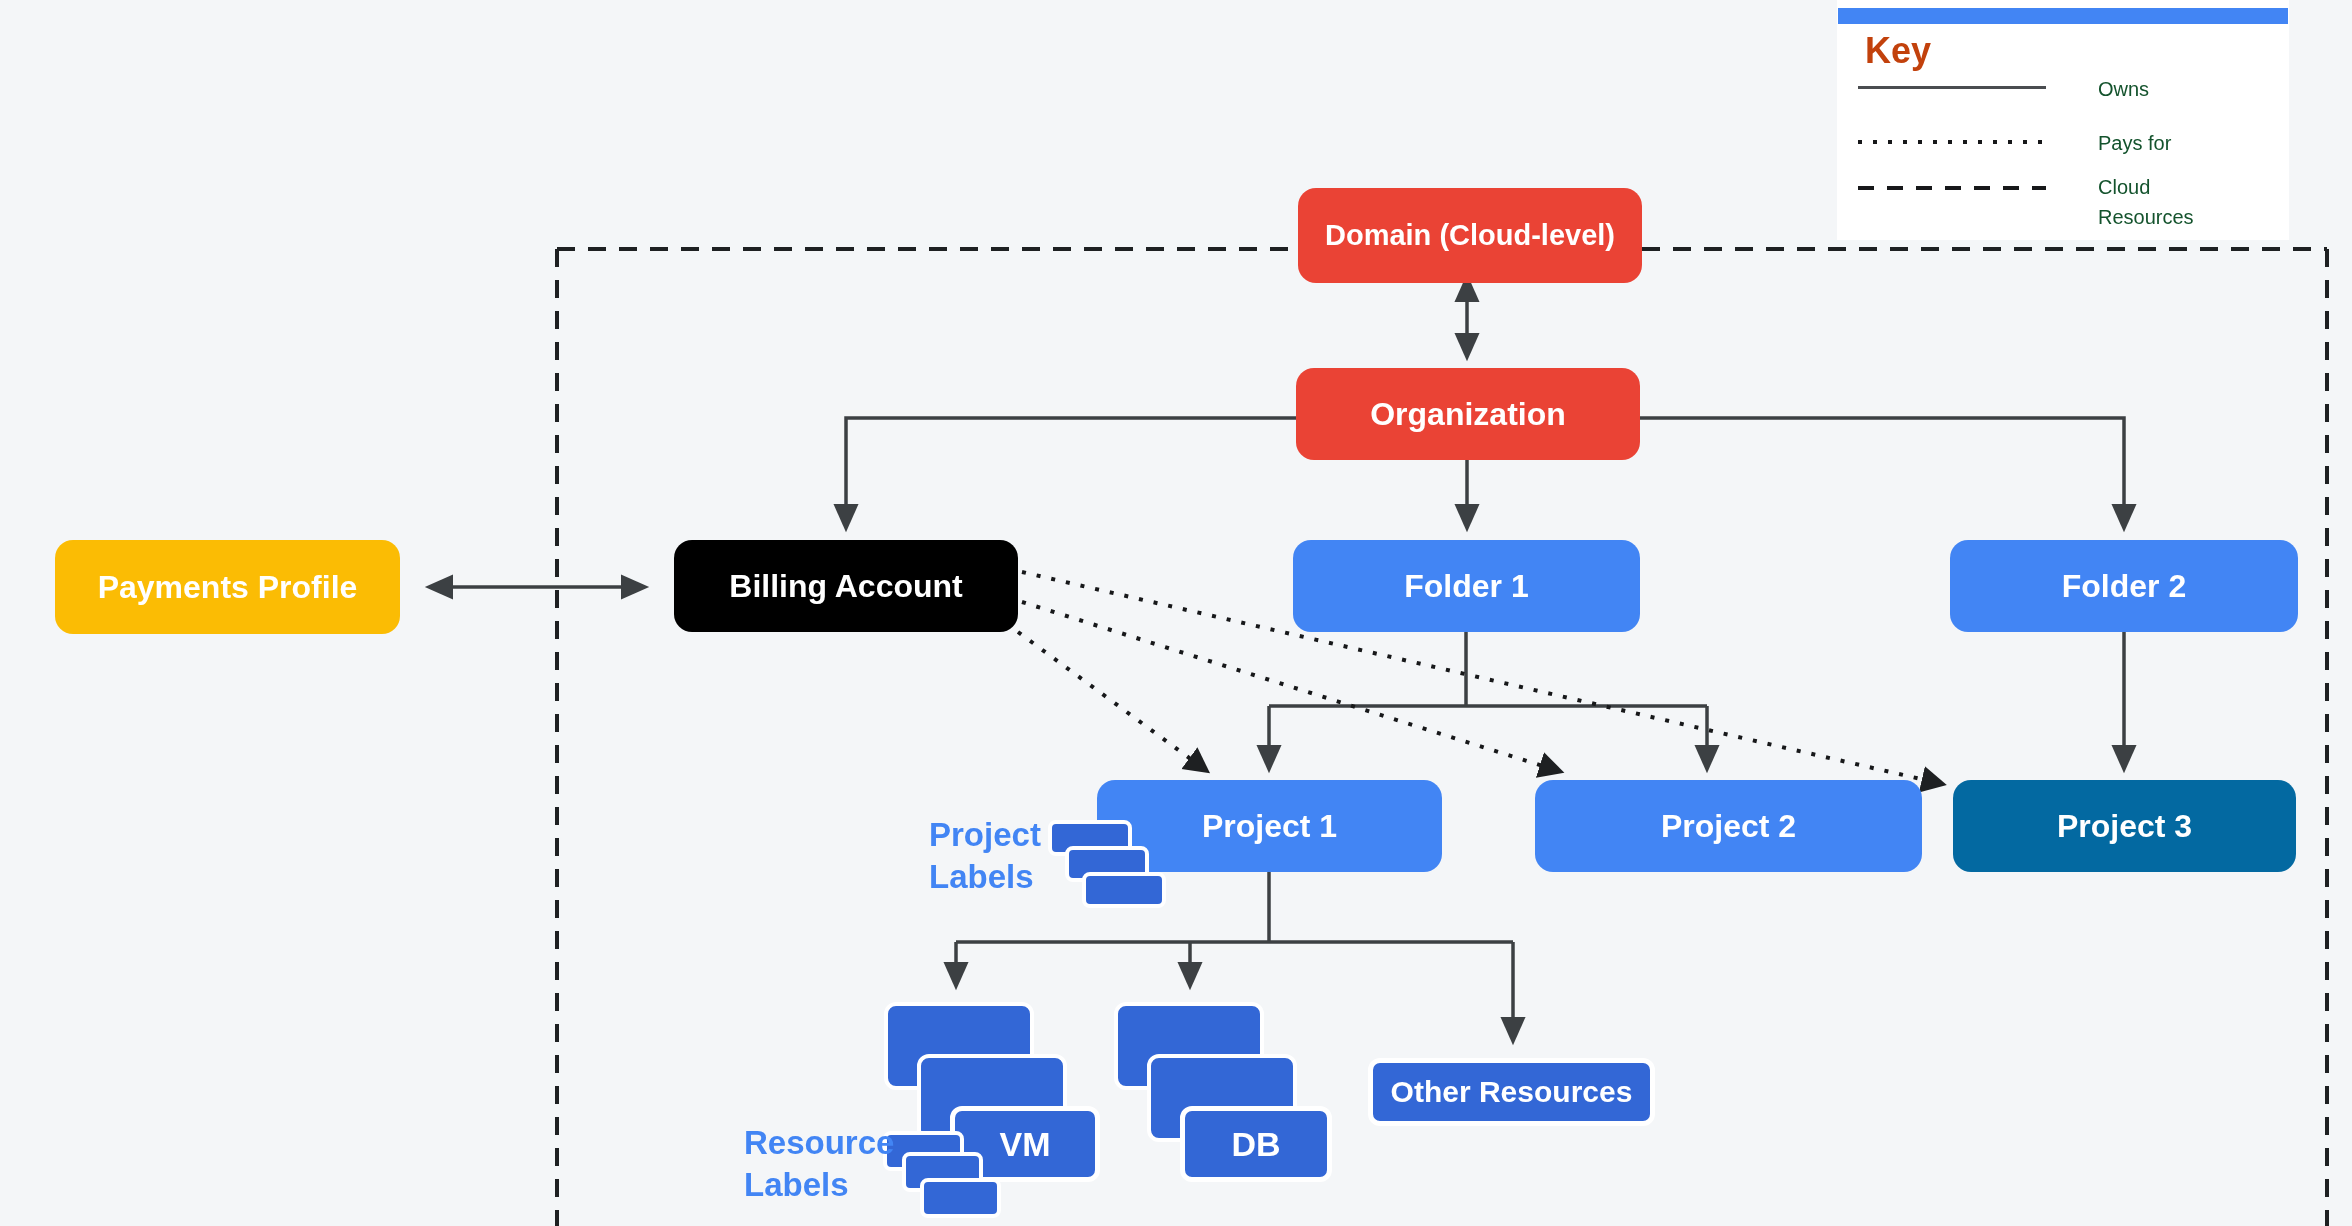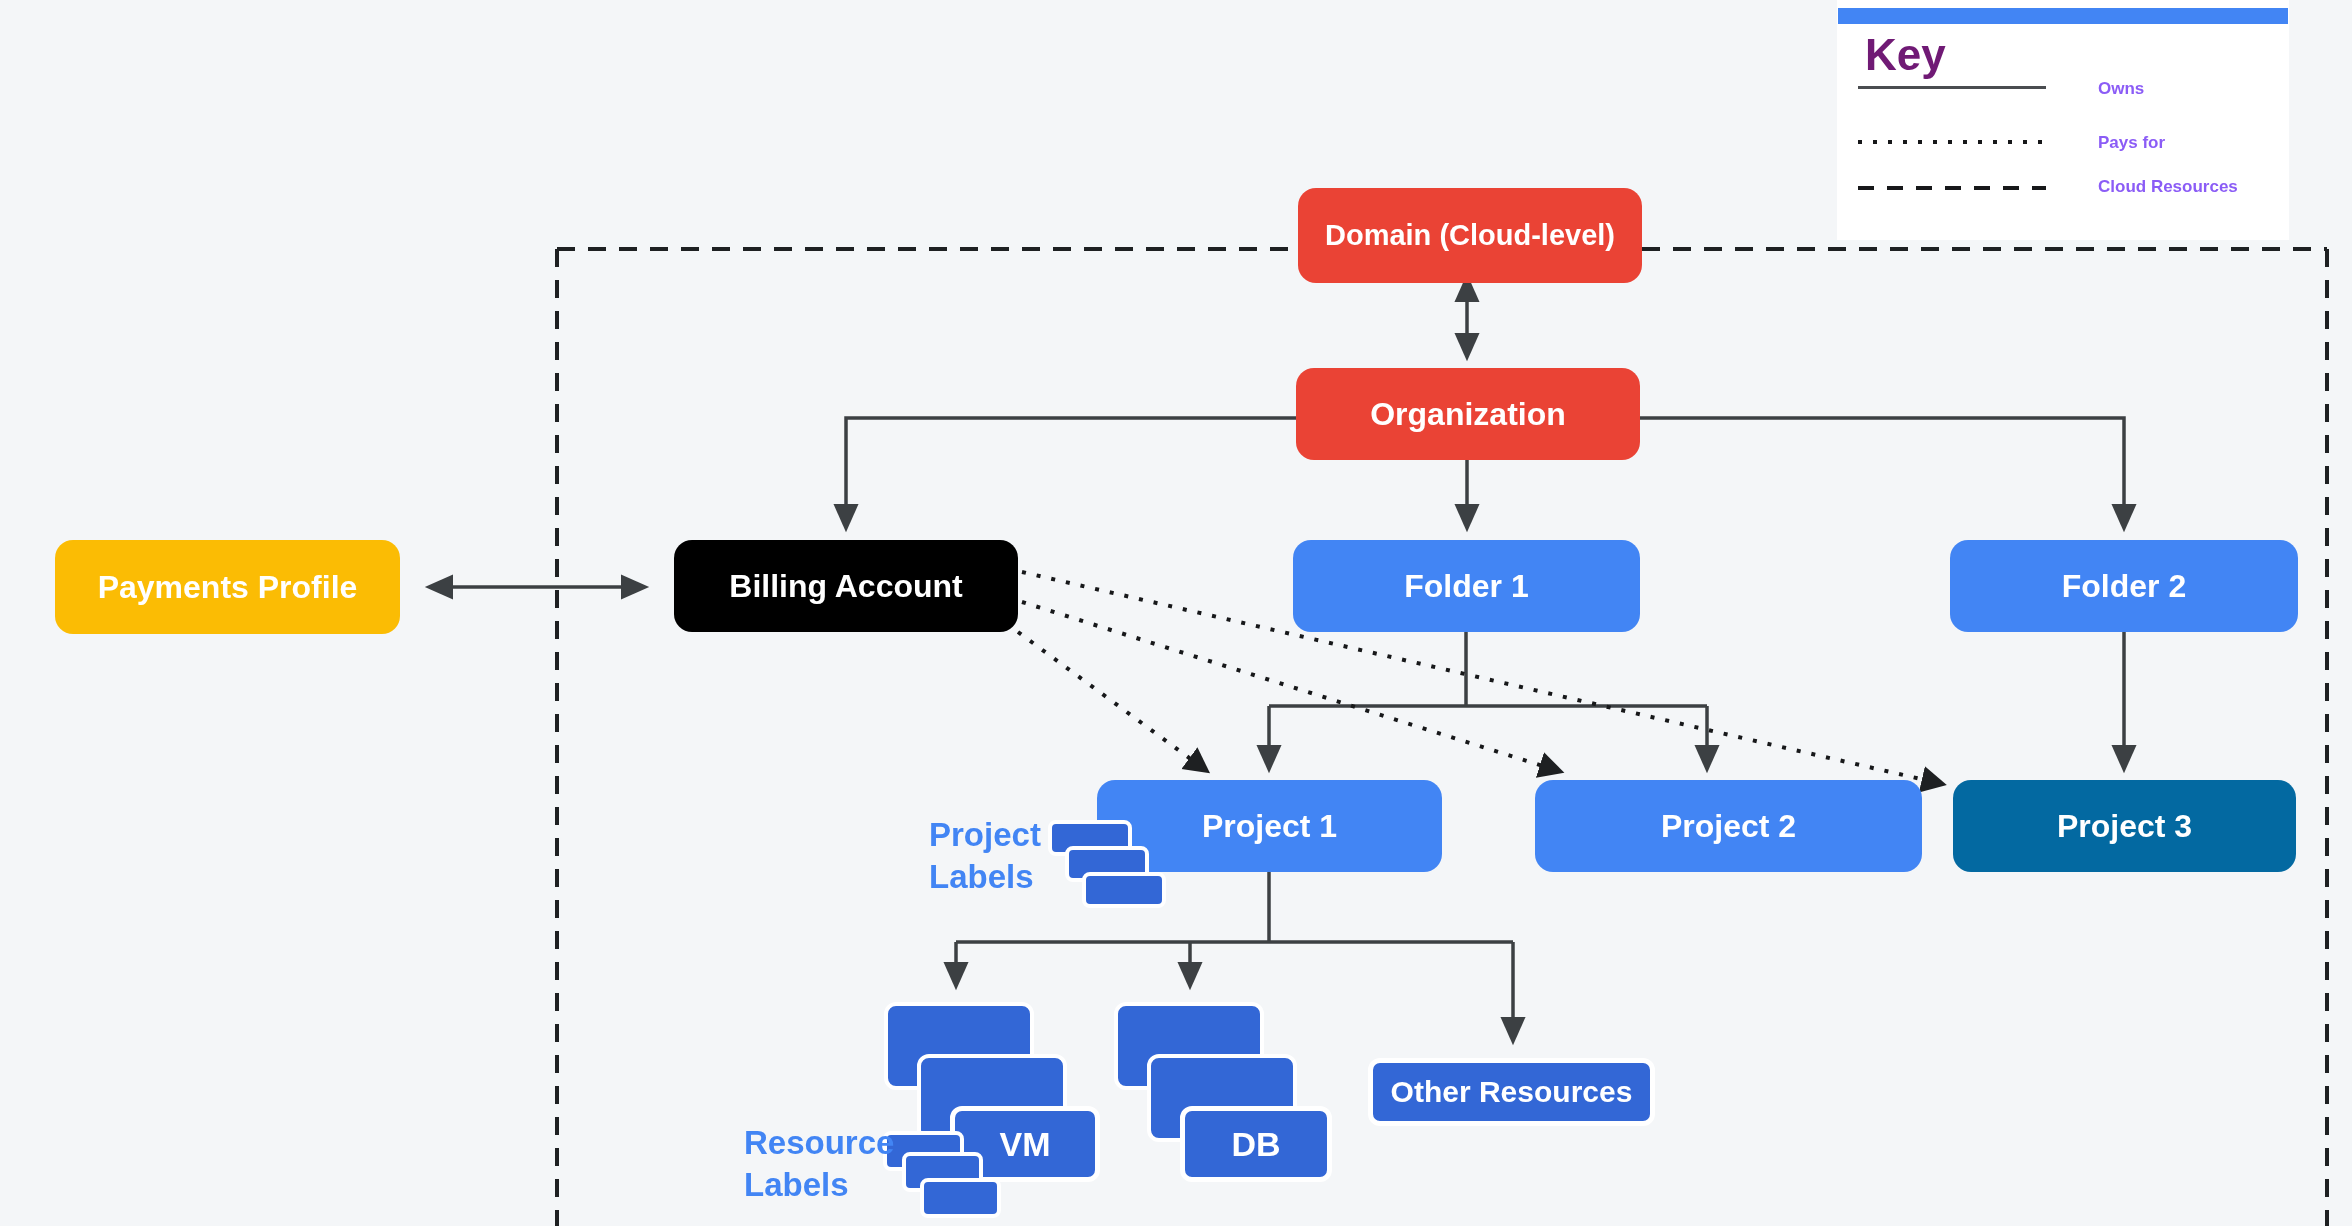--- a/index.html
+++ b/index.html
@@ -30,26 +30,26 @@
   .lrect{ 
     position:absolute;background:#3367D6;border:4px solid #fff;border-radius:8px;
     box-sizing:border-box;
   }
   .anno{
     position:absolute;color:#4285F4;font-weight:bold;font-size:33px;line-height:42px;
   }
   
   #legend{position:absolute;left:1837px;top:0;width:452px;height:240px;background:#fff;}
   #legend .bar{position:absolute;left:1px;top:8px;right:1px;height:16px;}
-  #legend .ltitle{position:absolute;left:28px;top:30px;font-size:44px;font-weight:bold;color:#701a75;}
+  #legend .ltitle{position:absolute;left:28px;top:30px;font-size:36px;font-weight:bold;color:#c2410c;}
   #legend .sample{position:absolute;left:21px;width:188px;height:4px;}
   #legend .line-solid{top:86px;height:0;border-top:3px solid #4A4D50;}
   #legend .line-dotted{top:140px;background:repeating-linear-gradient(90deg,#17181a 0 4px,transparent 4px 15px);}
   #legend .line-dashed{top:186px;background:repeating-linear-gradient(90deg,#17181a 0 16px,transparent 16px 29px);}
-  #legend .llabel{position:absolute;left:261px;font-size:17px;font-weight:bold;color:#8b5cf6;width:160px;line-height:30px;}
+  #legend .llabel{position:absolute;left:261px;font-size:20px;font-weight:normal;color:#14532d;width:160px;line-height:30px;}
 </style>
 </head>
 <body>
 
 <div id="stage">
 
 
   <svg class="wires" width="2352" height="1226" viewBox="0 0 2352 1226">
     <defs>
       <marker id="arrG" viewBox="0 0 10 10" refX="1" refY="5" markerWidth="9" markerHeight="9" orient="auto-start-reverse" markerUnits="strokeWidth">

